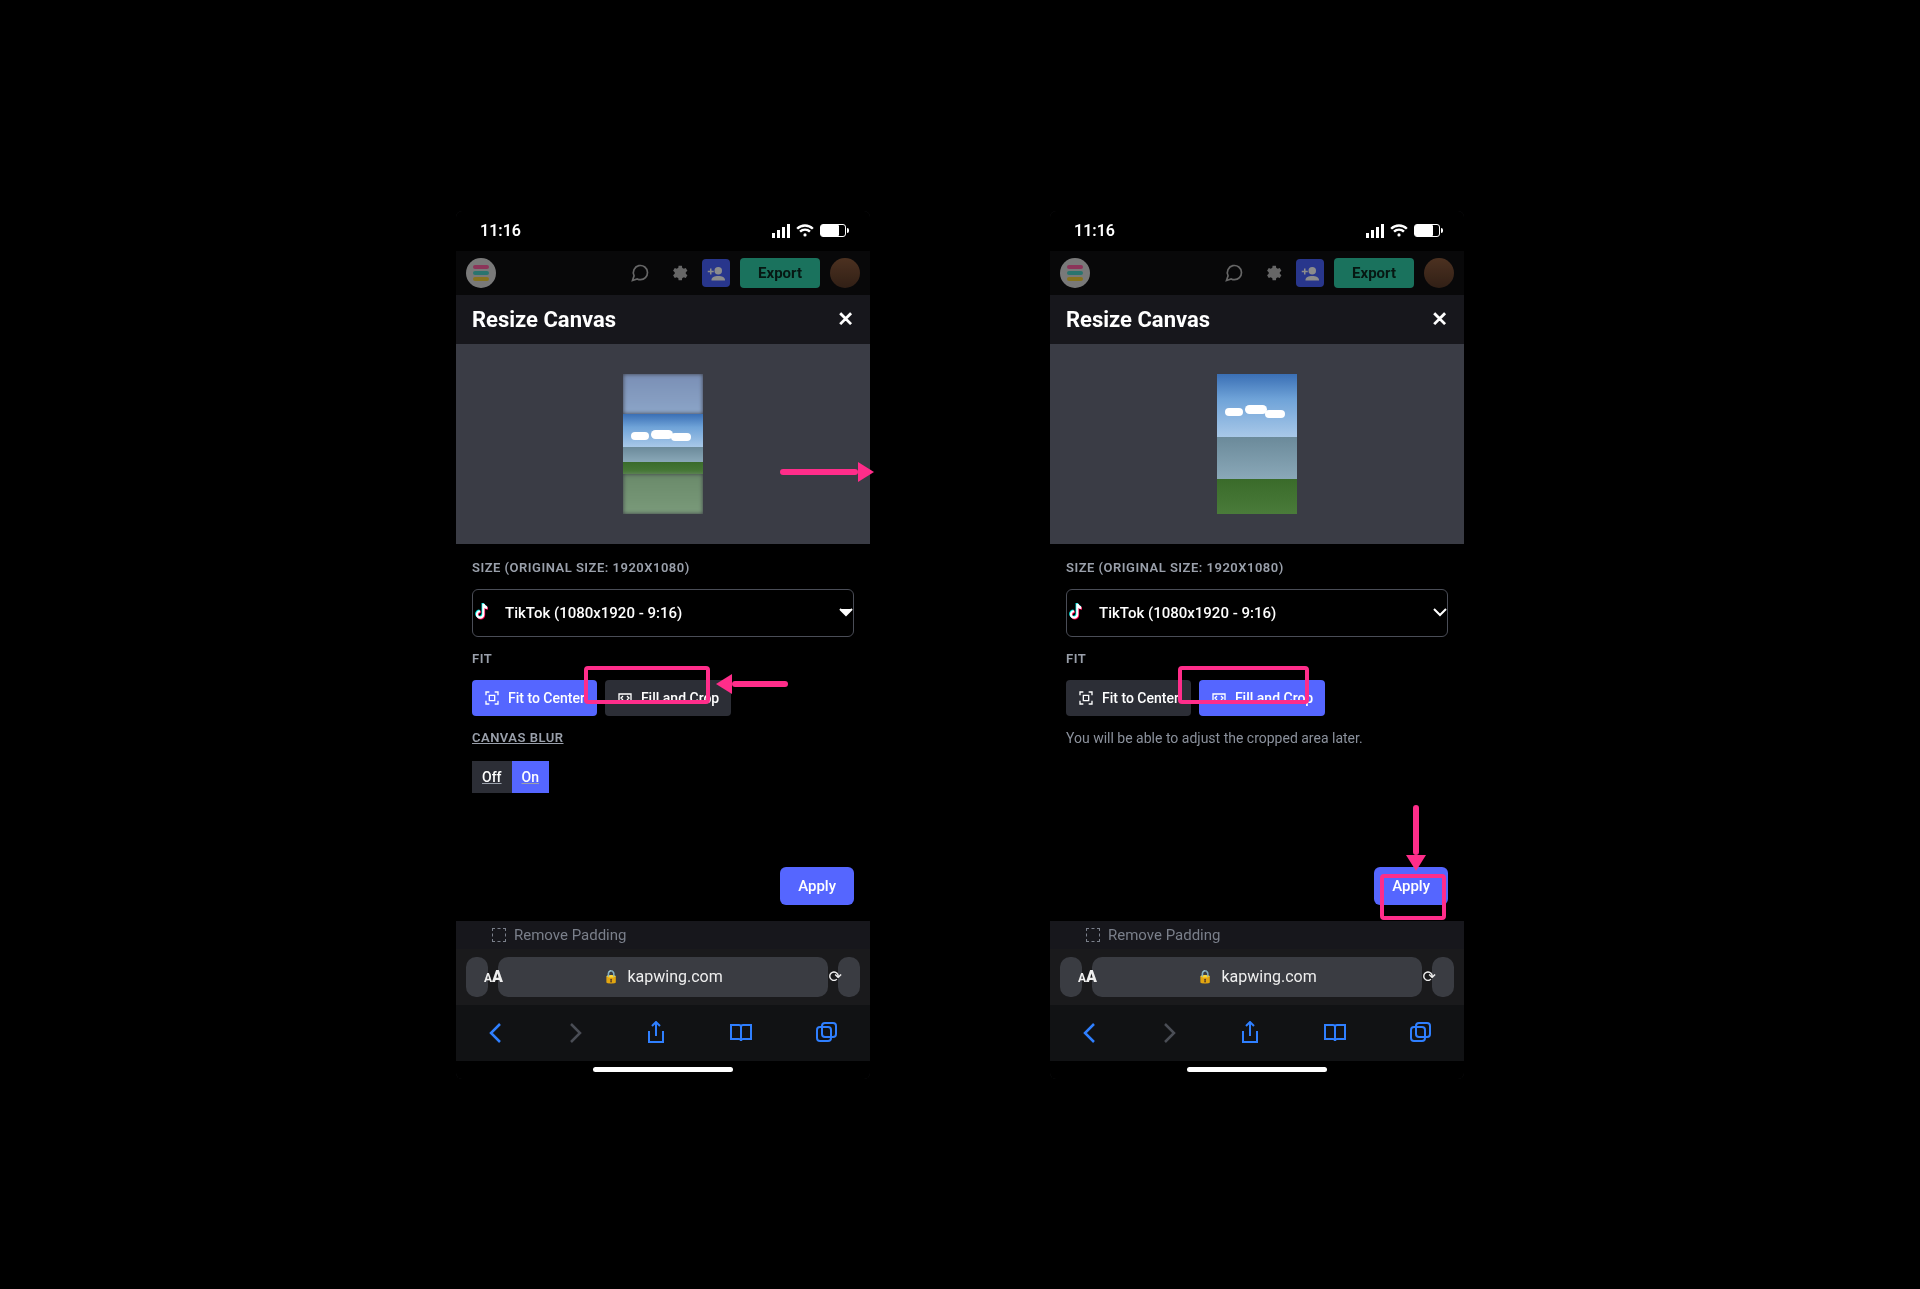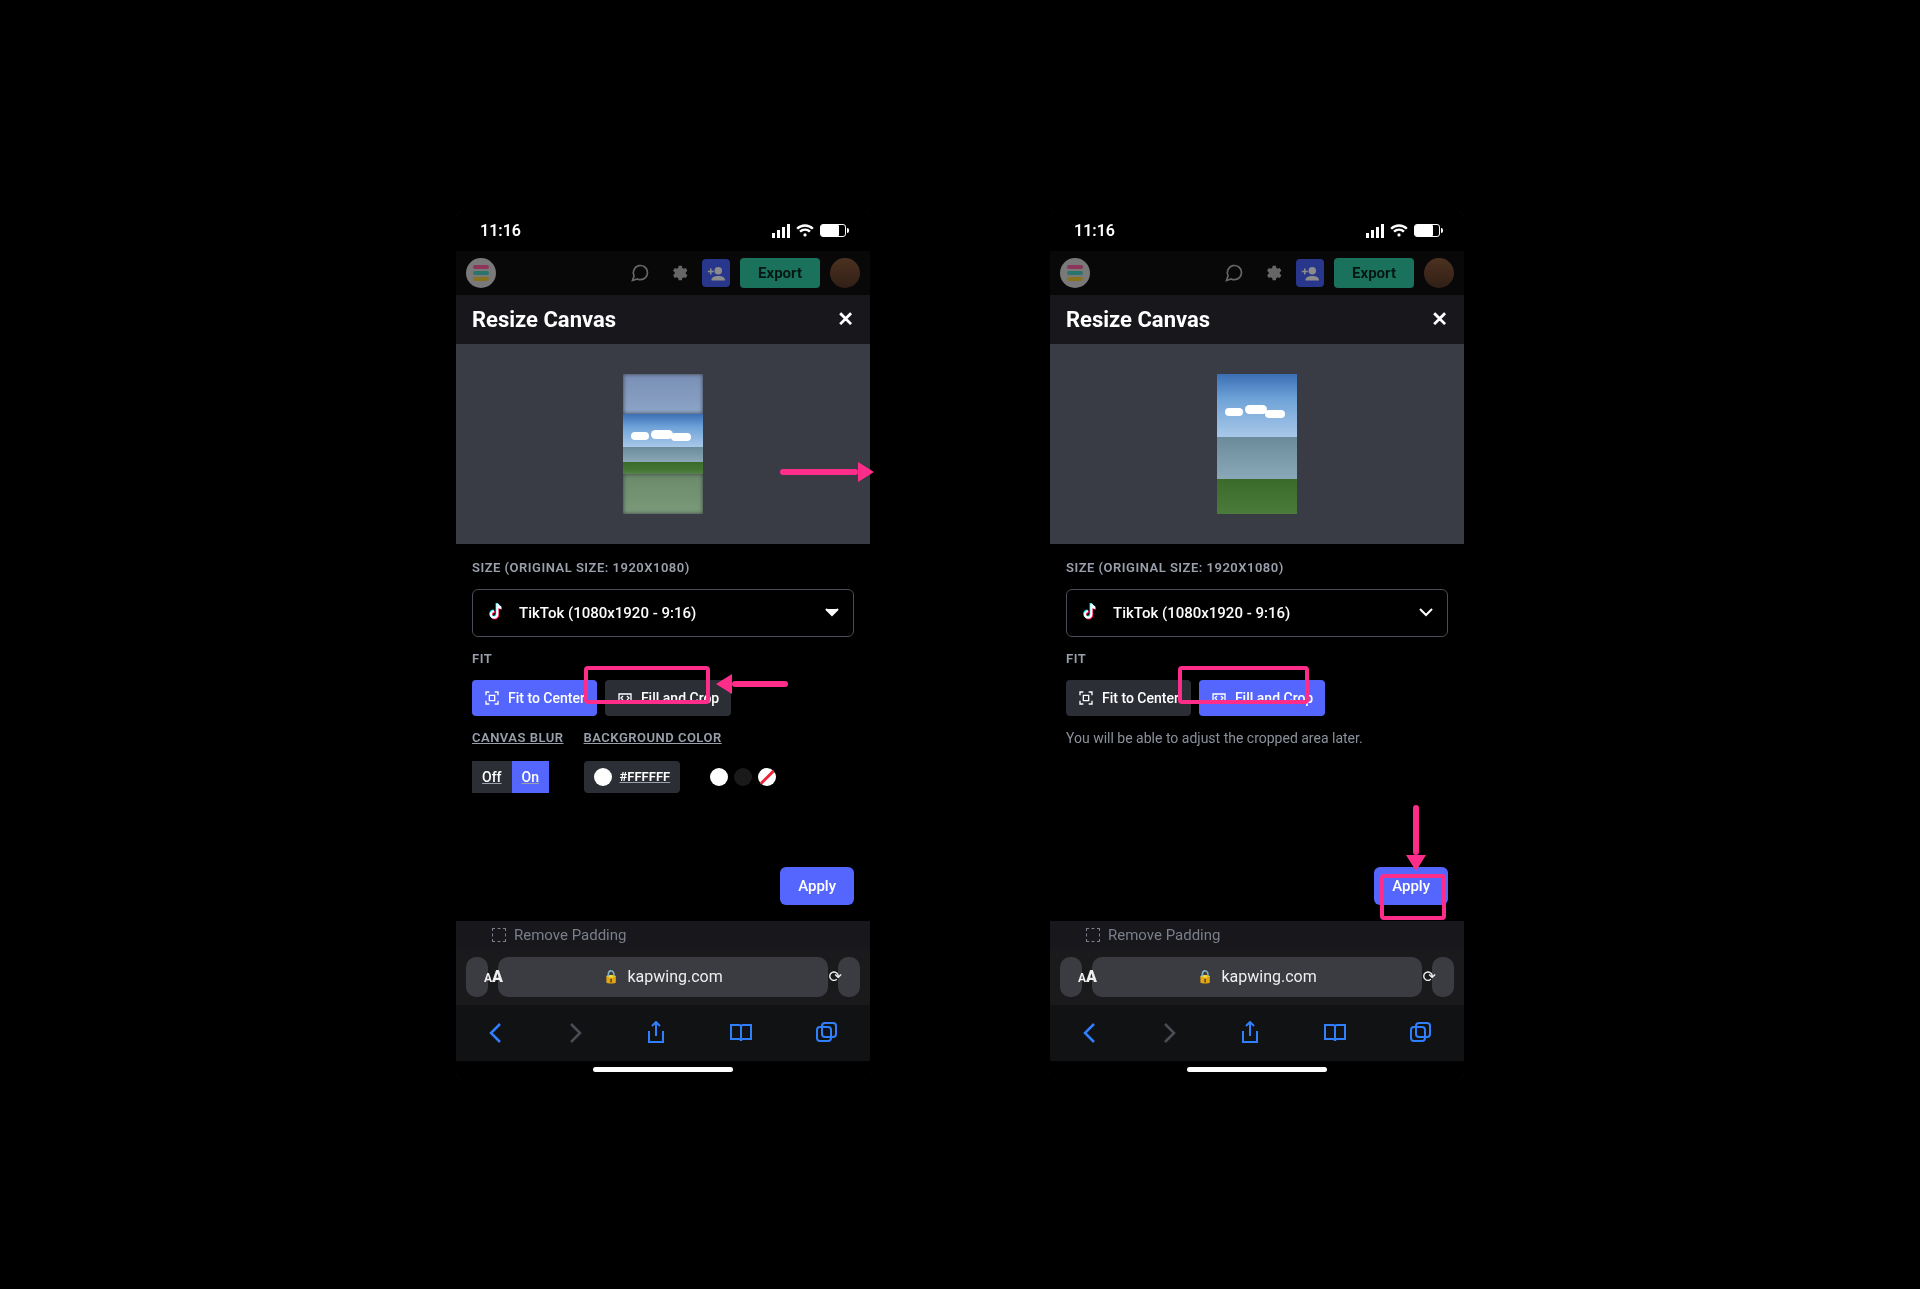--- a/index.html
+++ b/index.html
@@ -108,21 +108,21 @@
   .thumb.fill .water{height:30%;}
   .thumb.fill .grass{height:25%;}
   
   .form{
     flex:1; background:#000000; padding:16px; display:flex; flex-direction:column; gap:14px;
     font-size:14px; color:#9aa0ab;
   }
   .lbl{font-size:13px; letter-spacing:0.5px; font-weight:600;}
   .select{
     border:1px solid #4a4d57; border-radius:6px; height:48px;
-    display:flex; align-items:center; padding:0 14px; gap:12px; color:#fff;
+    display:flex; align-items:center; padding:0 0; gap:12px; color:#fff;
     font-size:15px; font-weight:500;
   }
   .tiktok-icon{
     width:20px;height:20px;display:flex;align-items:center;justify-content:center;
     font-size:18px;
   }
   .chev{margin-left:auto; font-size:14px; color:#fff;}
   .row{display:flex; gap:8px;}
   .pillbtn{
     height:36px; padding:0 12px; display:flex; align-items:center; gap:8px;
@@ -285,33 +285,20 @@
     </div>
 
     <div class="cols">
       <div class="col">
         <div class="lbl">CANVAS BLUR</div>
         <div class="toggle-row">
           <div class="opt">Off</div>
           <div class="opt on">On</div>
         </div>
       </div>
-      <div class="col">
-        <div class="lbl">BACKGROUND COLOR</div>
-        <div class="color-row">
-          <div class="color-chip">
-            <span class="swatch white"></span>
-            <span>#FFFFFF</span>
-          </div>
-          <span class="swatch black"></span>
-          <span class="swatch white"></span>
-          <span class="swatch darker"></span>
-          <span class="swatch none"></span>
-        </div>
-      </div>
     </div>
 
     <div class="apply-row">
       <div class="apply-btn">Apply</div>
     </div>
   </div>
 
   <div class="below-modal">
     <span class="dashed-sq"></span>
     <span>Remove Padding</span>

